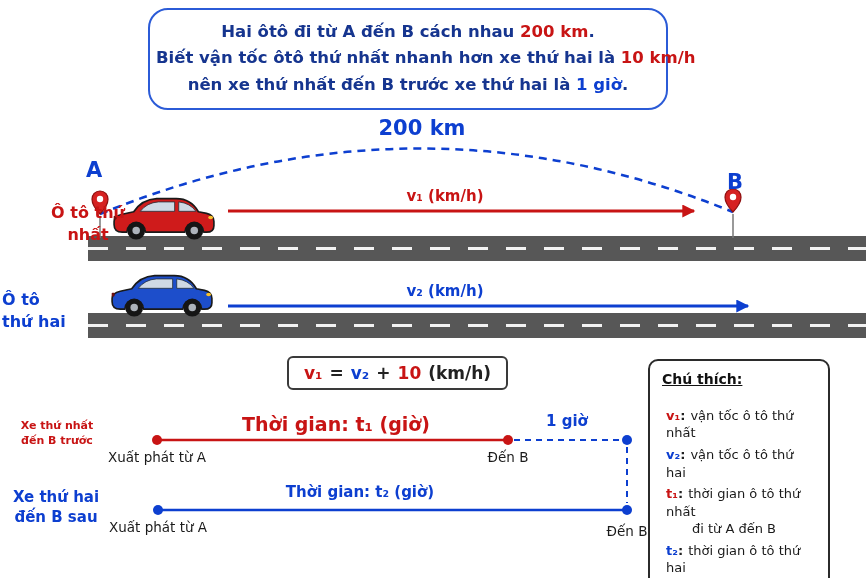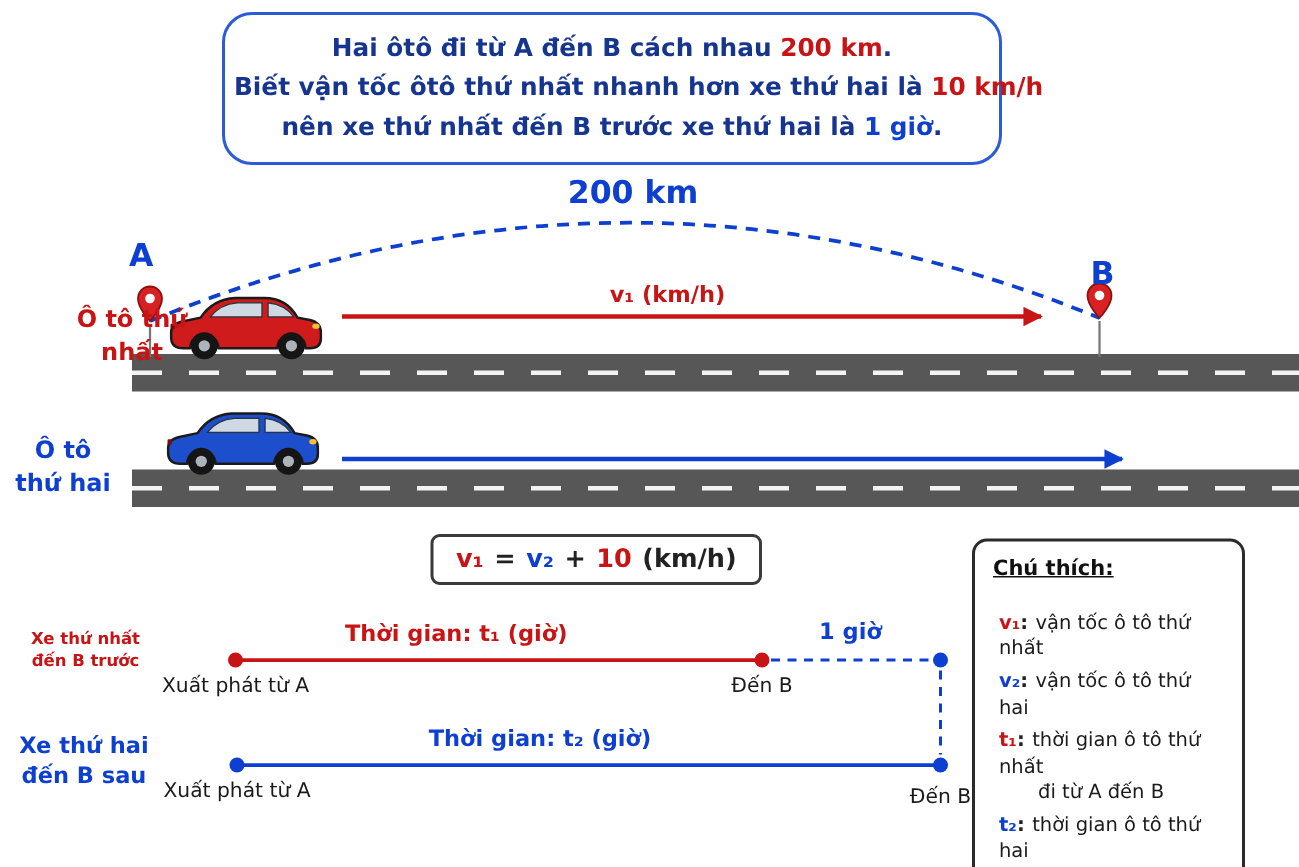--- a/index.html
+++ b/index.html
@@ -50,35 +50,35 @@
   .pin{position:absolute;}
   .pin-a{left:91px;top:190px;}
   .pin-b{left:724px;top:188px;}
 
   
   .lbl{position:absolute;}
   .dist-label{left:352px;top:116px;width:140px;text-align:center;font-size:21px;font-weight:700;color:var(--blue);}
   .point-a{left:86px;top:158px;font-size:21px;font-weight:700;color:var(--blue);}
   .point-b{left:727px;top:170px;font-size:21px;font-weight:700;color:var(--blue);}
   .car1-label{left:2px;top:202px;width:86px;text-align:center;font-size:16px;font-weight:700;color:var(--red);line-height:1.35;margin-left:43px;}
-  .car2-label{left:2px;top:289px;width:80px;text-align:center;font-size:16px;font-weight:700;color:var(--blue);line-height:1.35;}
+  .car2-label{left:2px;top:289px;width:80px;font-size:16px;font-weight:700;color:var(--blue);line-height:1.35;}
   .v1-label{left:370px;top:187px;width:150px;text-align:center;font-size:15px;font-weight:700;color:var(--red);}
   .v2-label{left:370px;top:282px;width:150px;text-align:center;font-size:15px;font-weight:700;color:var(--blue);}
 
   
   .equation-box{
     position:absolute;left:287px;top:356px;
     display:inline-flex;align-items:center;gap:7px;
     border:2px solid #3a3a3a;border-radius:6px;padding:5px 15px;
     font-size:17px;font-weight:700;color:#222;background:#fff;
   }
 
   
   .tl1-side{left:4px;top:419px;width:106px;text-align:center;font-size:11px;font-weight:700;color:var(--red);line-height:1.35;}
-  .tl1-duration{left:230px;top:413px;width:200px;text-align:left;font-size:15px;font-weight:700;color:var(--red);}
+  .tl1-duration{left:230px;top:413px;width:200px;text-align:right;font-size:19px;font-weight:700;color:var(--red);}
   .tl1-start{left:107px;top:449px;width:100px;text-align:center;font-size:13.5px;color:#1a1a1a;}
   .tl1-end{left:481px;top:449px;width:54px;text-align:center;font-size:13.5px;color:#1a1a1a;}
   .gap-label{left:537px;top:412px;width:60px;text-align:center;font-size:15px;font-weight:700;color:var(--blue);}
   .tl2-side{left:6px;top:487px;width:100px;text-align:center;font-size:15px;font-weight:700;color:var(--blue);line-height:1.35;}
   .tl2-duration{left:260px;top:483px;width:200px;text-align:center;font-size:15px;font-weight:700;color:var(--blue);}
   .tl2-start{left:108px;top:519px;width:100px;text-align:center;font-size:13.5px;color:#1a1a1a;}
   .tl2-end{left:600px;top:523px;width:54px;text-align:center;font-size:13.5px;color:#1a1a1a;}
 
   
   .legend-box{
@@ -176,20 +176,21 @@
   <div class="lbl point-b">B</div>
   <div class="lbl car1-label">
     <div>Ô tô thứ</div>
     <div>nhất</div>
   </div>
   <div class="lbl car2-label">
     <div>Ô tô</div>
     <div>thứ hai</div>
   </div>
   <div class="lbl v1-label">v₁ (km/h)</div>
+  <div class="lbl v2-label">v₂ (km/h)</div>
 
   <div class="equation-box">
     <span class="red">v₁</span>
     <span>=</span>
     <span class="blue">v₂</span>
     <span>+</span>
     <span class="red">10</span>
     <span>(km/h)</span>
   </div>
 

